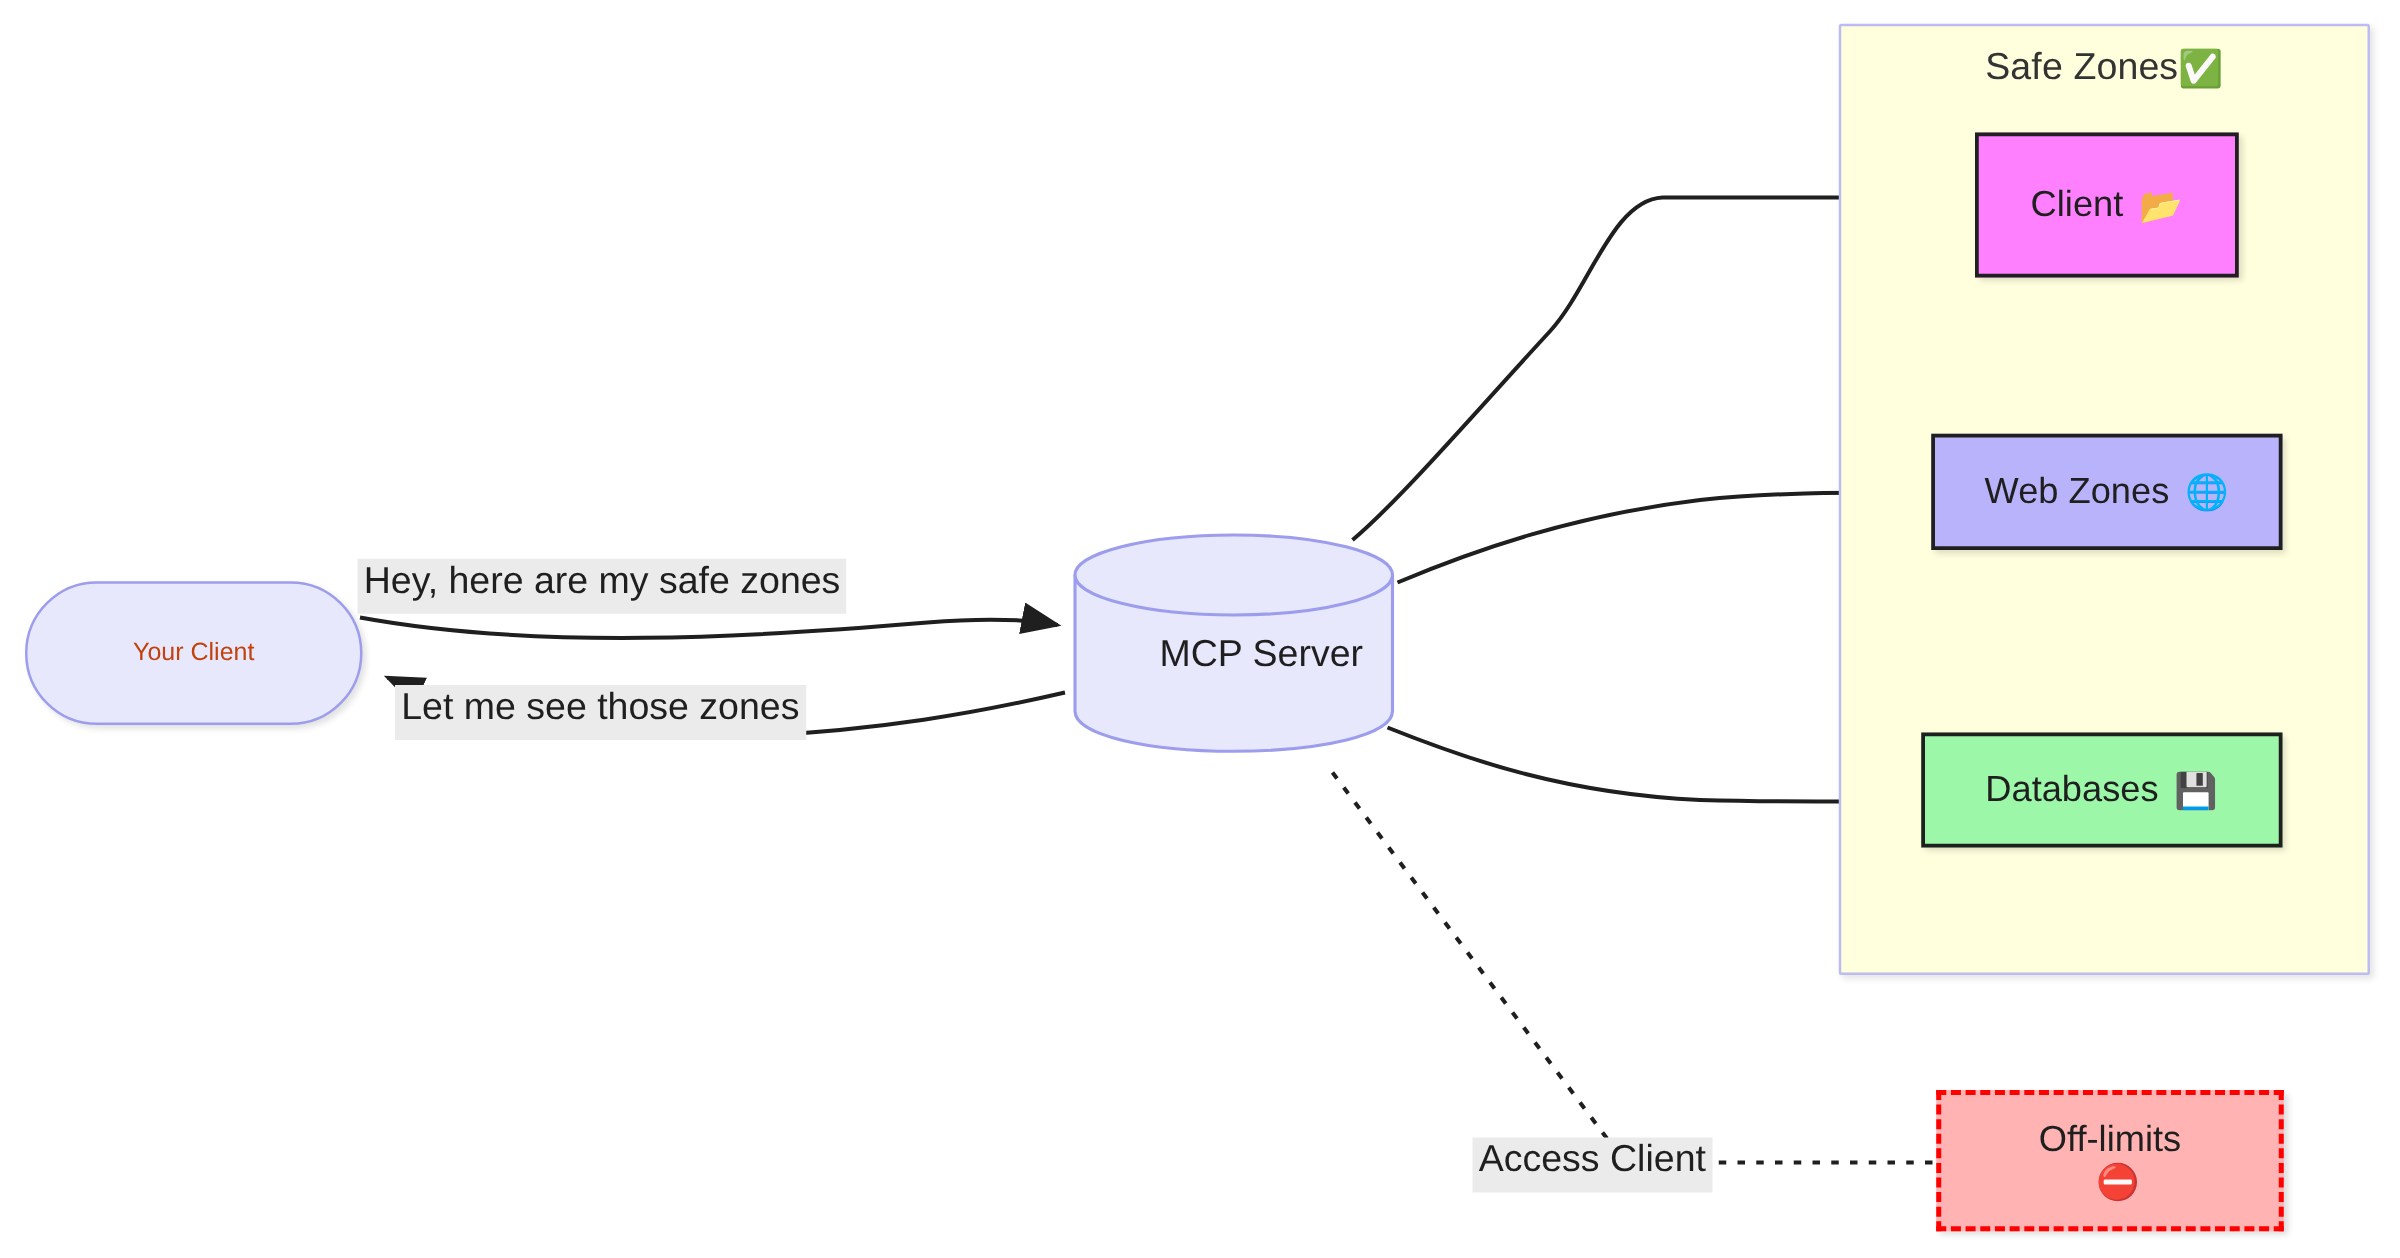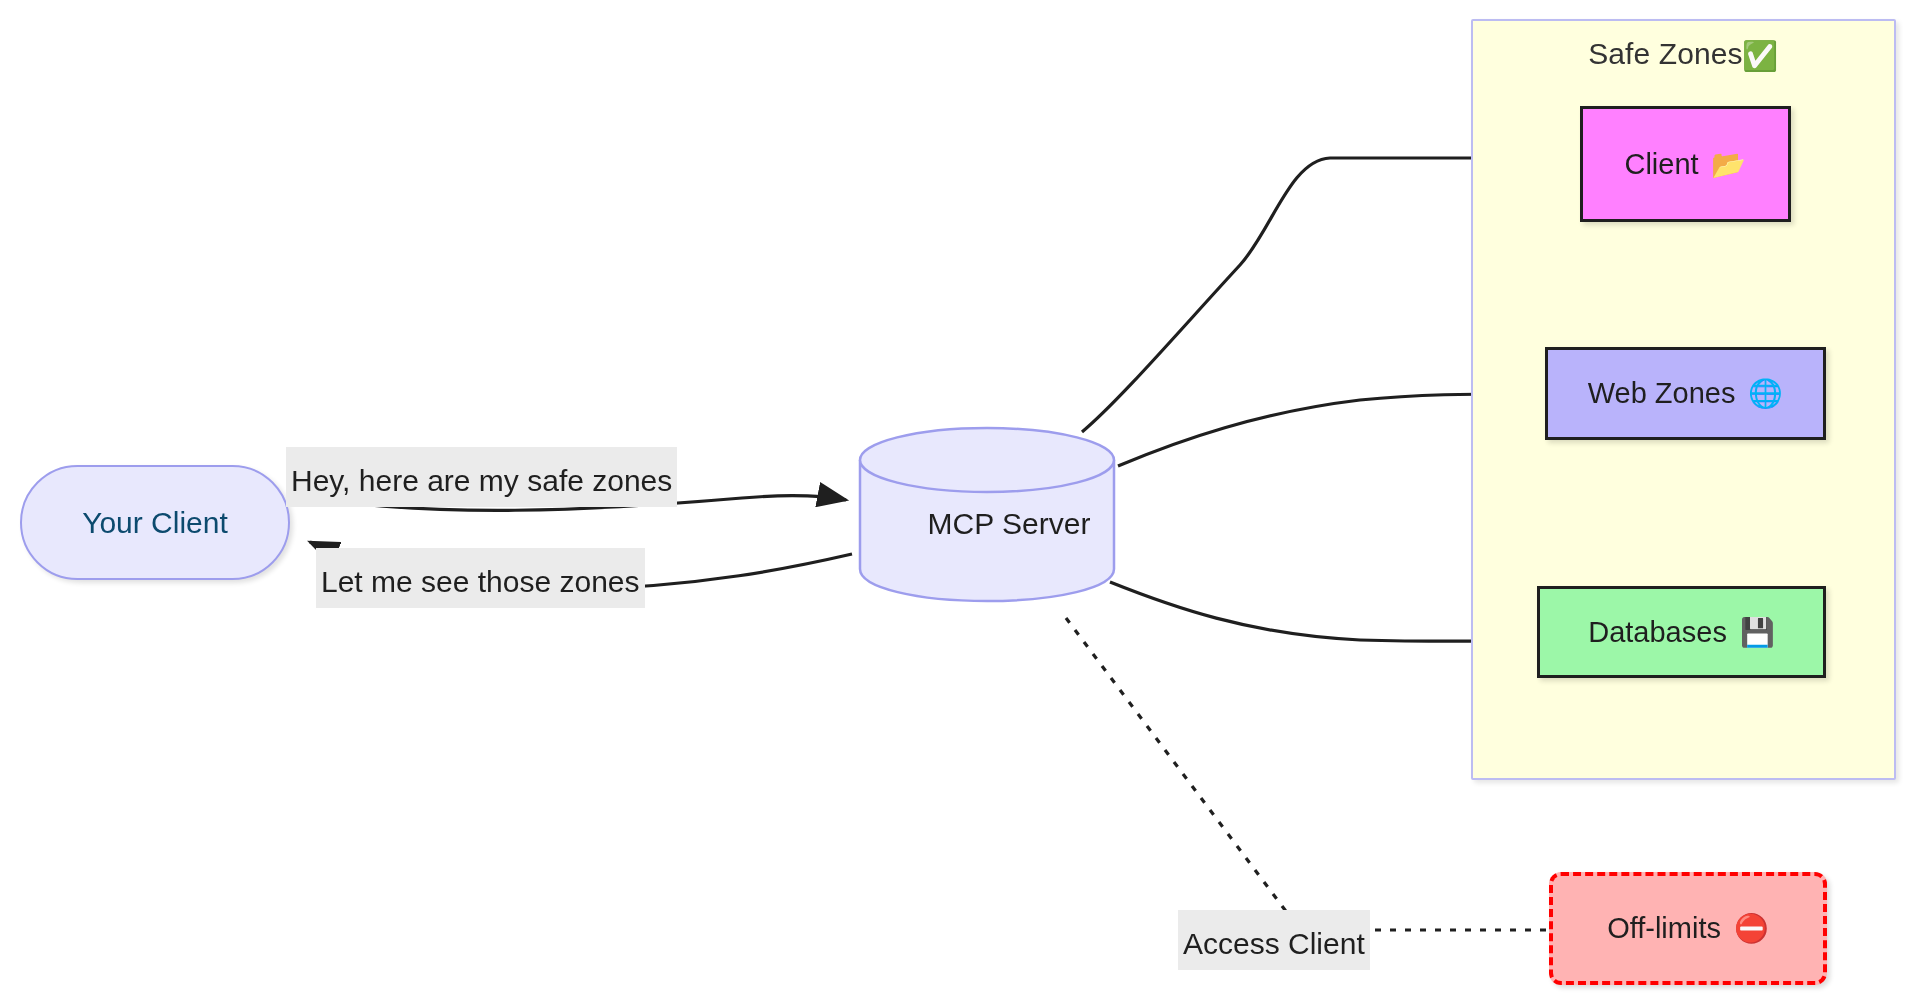--- a/index.html
+++ b/index.html
@@ -90,37 +90,38 @@
     left: 1537px; top: 586px;
     width: 289px; height: 92px;
     background: #9cf7a8;
     border: 3px solid #1f1f1f;
   }
   .node-offlimits {
     left: 1549px; top: 872px;
     width: 278px; height: 113px;
     background: #ffb3b3;
     border: 4px dashed #ff0000;
-    border-radius: 12px;
+    border-radius: 0;
+    flex-direction: column;
   }
 
   
   .node-client {
     position: absolute;
     left: 20px; top: 465px;
     width: 270px; height: 115px;
     background: #e8e8fd;
     border: 2px solid #9d9ded;
     border-radius: 58px;
     box-sizing: border-box;
     display: flex;
     align-items: center;
     justify-content: center;
-    font-size: 30px;
-    color: #0c4a6e;
+    font-size: 20px;
+    color: #c2410c;
     white-space: nowrap;
     box-shadow: 3px 3px 5px rgba(0,0,0,0.12);
   }
 
   
   .node-cylinder {
     position: absolute;
     left: 858px; top: 426px;
     width: 258px; height: 177px;
   }
@@ -140,21 +141,21 @@
     padding-left: 44px;
   }
 
   
   .edge-label {
     position: absolute;
     background: #ebebeb;
     color: #1f1f1f;
     font-size: 30px;
     line-height: 1.0;
-    padding: 19px 5px 11px 5px;
+    padding: 3px 5px 11px 5px;
     white-space: nowrap;
   }
   .lbl-safe-zones { left: 286px; top: 447px; }
   .lbl-see-zones  { left: 316px; top: 548px; }
   .lbl-denied     { left: 1178px; top: 910px; }
 </style>
 </head>
 <body>
 
 <div id="canvas">

